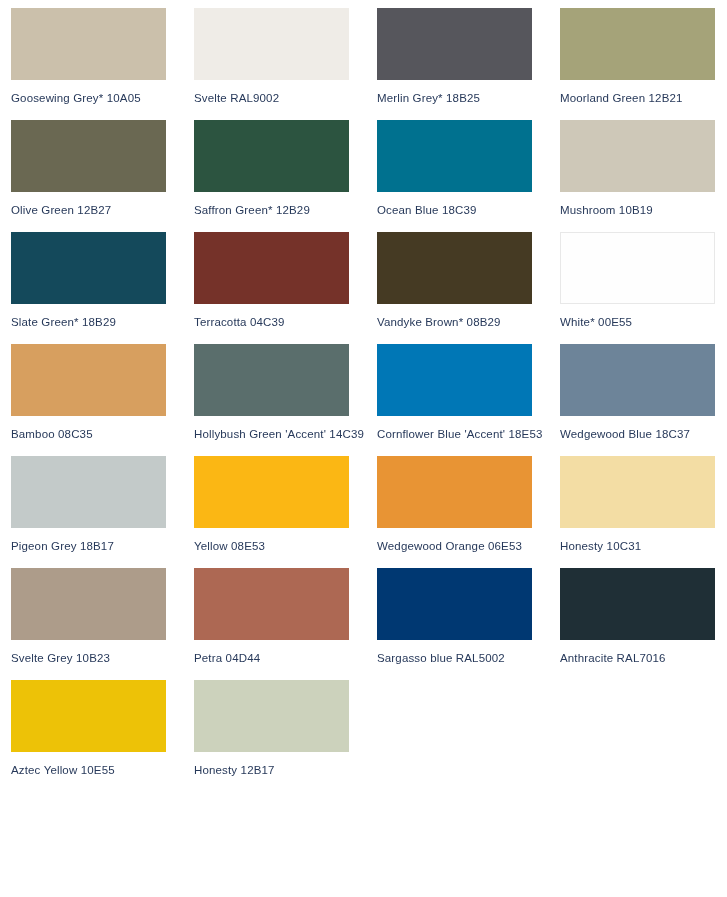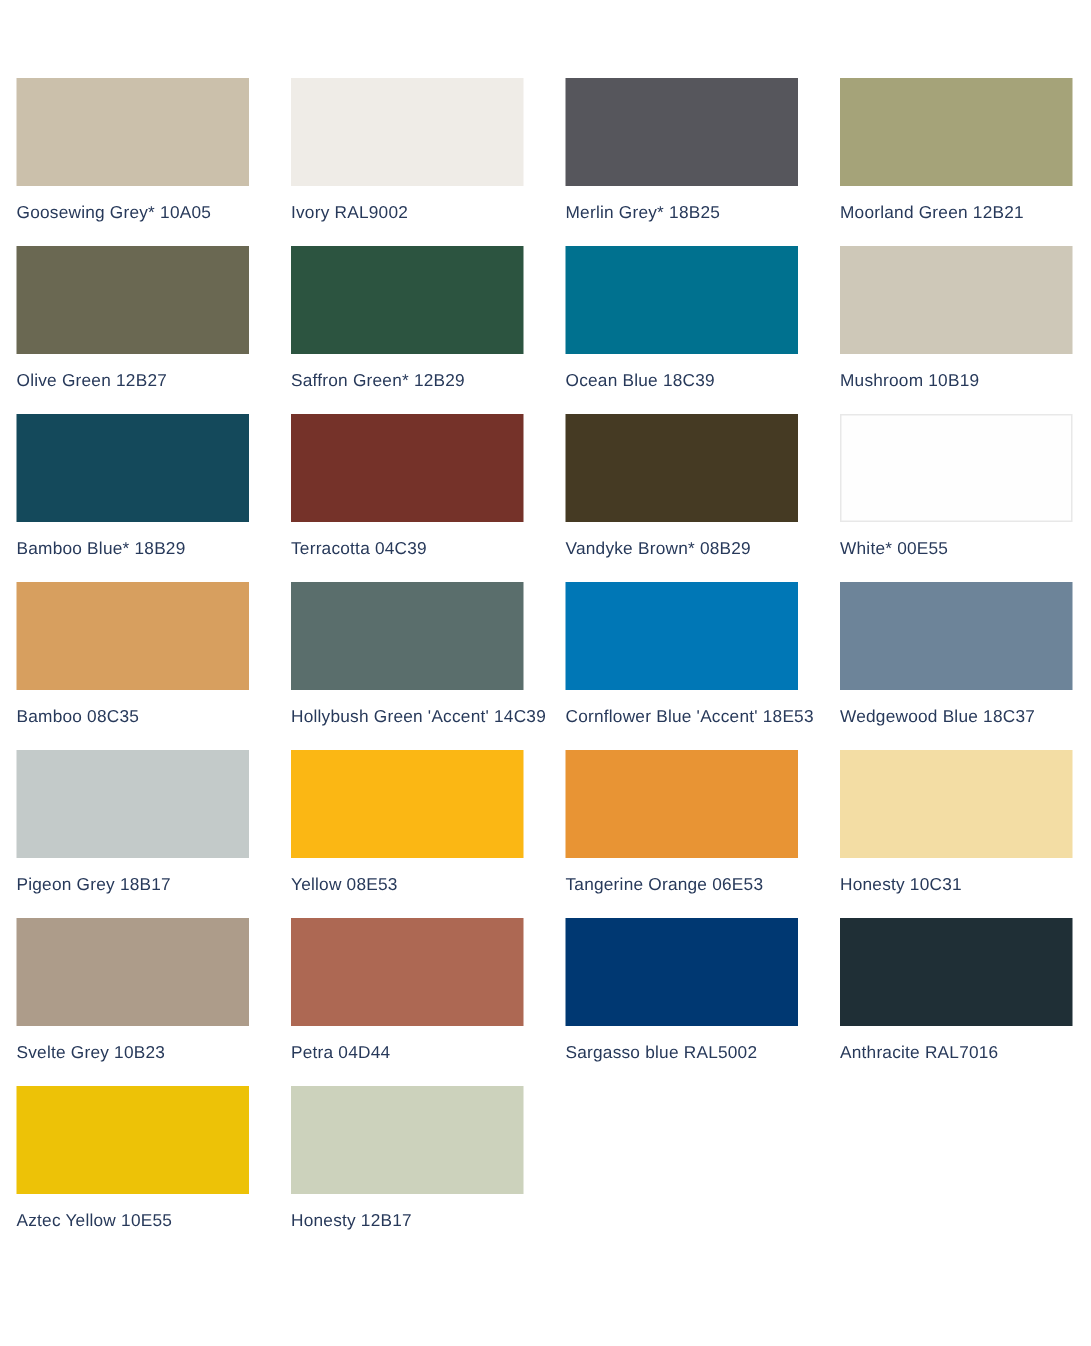--- a/index.html
+++ b/index.html
@@ -18,21 +18,20 @@
     display: grid;
     grid-template-columns: repeat(4, 183px);
     grid-auto-rows: 112px;
     padding: 8px 0 0 11px;
     box-sizing: border-box;
   }
   .swatch-card {
     width: 183px;
     height: 112px;
     box-sizing: border-box;
-    margin-top: 44px;
   }
   .swatch-chip {
     width: 155px;
     height: 72px;
     box-sizing: border-box;
     display: block;
   }
   .swatch-chip.bordered {
     border: 1px solid #e8e8e8;
   }
@@ -49,21 +48,21 @@
 </head>
 <body>
 
 <main id="swatch-grid">
     <div class="swatch-card">
       <span class="swatch-chip" style="background-color: rgb(203, 192, 171);"></span>
       <span class="swatch-label">Goosewing Grey* 10A05</span>
     </div>
     <div class="swatch-card">
       <span class="swatch-chip" style="background-color: rgb(239, 236, 231);"></span>
-      <span class="swatch-label">Ivory RAL9002</span>
+      <span class="swatch-label">Svelte RAL9002</span>
     </div>
     <div class="swatch-card">
       <span class="swatch-chip" style="background-color: rgb(86, 86, 92);"></span>
       <span class="swatch-label">Merlin Grey* 18B25</span>
     </div>
     <div class="swatch-card">
       <span class="swatch-chip" style="background-color: rgb(165, 163, 121);"></span>
       <span class="swatch-label">Moorland Green 12B21</span>
     </div>
     <div class="swatch-card">
@@ -77,21 +76,21 @@
     <div class="swatch-card">
       <span class="swatch-chip" style="background-color: rgb(0, 113, 143);"></span>
       <span class="swatch-label">Ocean Blue 18C39</span>
     </div>
     <div class="swatch-card">
       <span class="swatch-chip" style="background-color: rgb(206, 200, 184);"></span>
       <span class="swatch-label">Mushroom 10B19</span>
     </div>
     <div class="swatch-card">
       <span class="swatch-chip" style="background-color: rgb(20, 73, 91);"></span>
-      <span class="swatch-label">Bamboo Blue* 18B29</span>
+      <span class="swatch-label">Slate Green* 18B29</span>
     </div>
     <div class="swatch-card">
       <span class="swatch-chip" style="background-color: rgb(117, 50, 41);"></span>
       <span class="swatch-label">Terracotta 04C39</span>
     </div>
     <div class="swatch-card">
       <span class="swatch-chip" style="background-color: rgb(69, 58, 35);"></span>
       <span class="swatch-label">Vandyke Brown* 08B29</span>
     </div>
     <div class="swatch-card">
@@ -117,21 +116,21 @@
     <div class="swatch-card">
       <span class="swatch-chip" style="background-color: rgb(195, 202, 201);"></span>
       <span class="swatch-label">Pigeon Grey 18B17</span>
     </div>
     <div class="swatch-card">
       <span class="swatch-chip" style="background-color: rgb(251, 183, 20);"></span>
       <span class="swatch-label">Yellow 08E53</span>
     </div>
     <div class="swatch-card">
       <span class="swatch-chip" style="background-color: rgb(232, 148, 52);"></span>
-      <span class="swatch-label">Tangerine Orange 06E53</span>
+      <span class="swatch-label">Wedgewood Orange 06E53</span>
     </div>
     <div class="swatch-card">
       <span class="swatch-chip" style="background-color: rgb(243, 221, 164);"></span>
       <span class="swatch-label">Honesty 10C31</span>
     </div>
     <div class="swatch-card">
       <span class="swatch-chip" style="background-color: rgb(173, 156, 138);"></span>
       <span class="swatch-label">Svelte Grey 10B23</span>
     </div>
     <div class="swatch-card">

